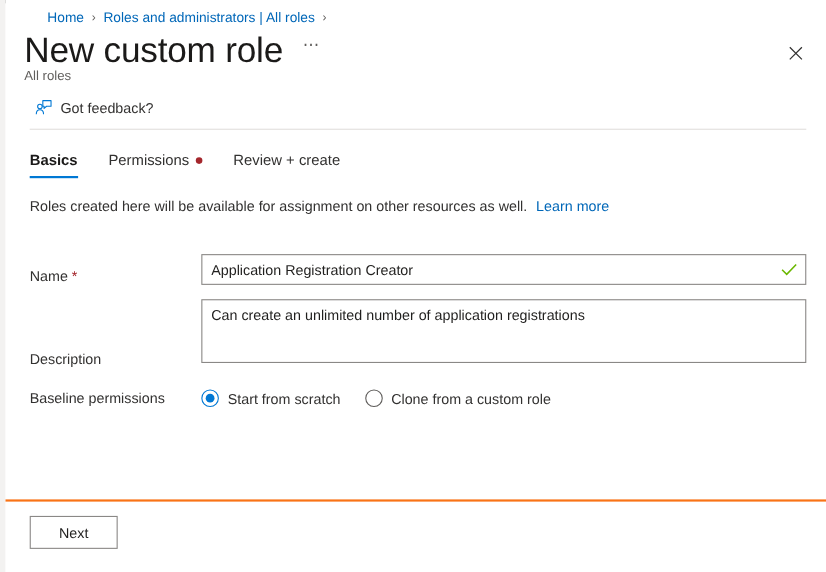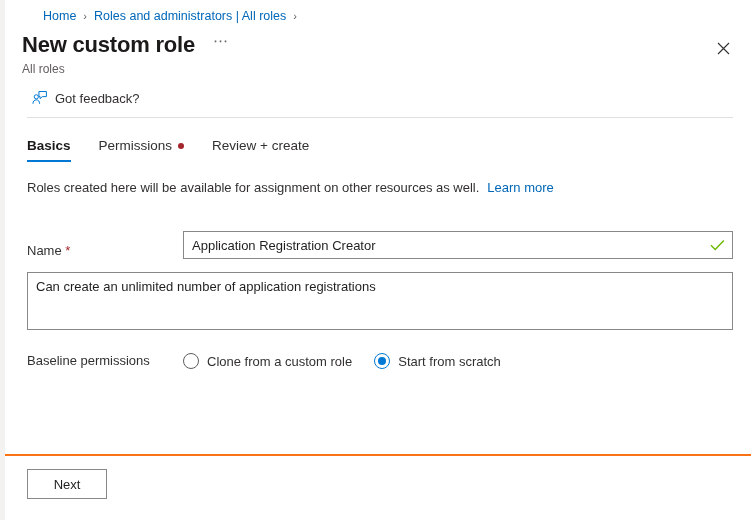--- a/index.html
+++ b/index.html
@@ -64,22 +64,22 @@
   }
 
   
   .title-row {
     display: flex;
     align-items: flex-start;
     padding: 6px 14px 0 17px;
   }
   .title-block { flex: 1 1 auto; min-width: 0; }
   .blade-title {
-    font-size: 22px;
-    font-weight: 700;
+    font-size: 32px;
+    font-weight: 400;
     line-height: 30px;
     letter-spacing: -0.2px;
     color: #1b1a19;
     display: inline-block;
     vertical-align: middle;
   }
   .title-ellipsis {
     display: inline-block;
     vertical-align: middle;
     margin-left: 18px;
@@ -357,39 +357,42 @@
           <div class="input-wrap">
             <input class="text-input" type="text" value="Application Registration Creator" style="">
             <svg class="valid-check" width="15" height="12" viewBox="0 0 15 12">
               <path d="M1 6.2 L5.2 10.4 L13.8 1.4" fill="none" stroke="#6bb700" stroke-width="1.4"></path>
             </svg>
           </div>
         </div>
       </div>
 
       <div class="form-row">
+        <div class="form-label">
+          <span>Description</span>
+        </div>
         <div class="form-field">
           <textarea class="text-area" style="">Can create an unlimited number of application registrations</textarea>
         </div>
       </div>
 
       <div class="form-row">
         <div class="form-label">
           <span>Baseline permissions</span>
         </div>
         <div class="form-field">
           <div class="radio-row">
+            <div class="radio-opt checked">
+              <span class="radio-circle"></span>
+              <span>Start from scratch</span>
+            </div>
             <div class="radio-opt">
               <span class="radio-circle"></span>
               <span>Clone from a custom role</span>
             </div>
-            <div class="radio-opt checked">
-              <span class="radio-circle"></span>
-              <span>Start from scratch</span>
-            </div>
           </div>
         </div>
       </div>
 
     </div>
   </div>
 
   <div class="footer">
     <button class="next-btn">Next</button>
   </div>

